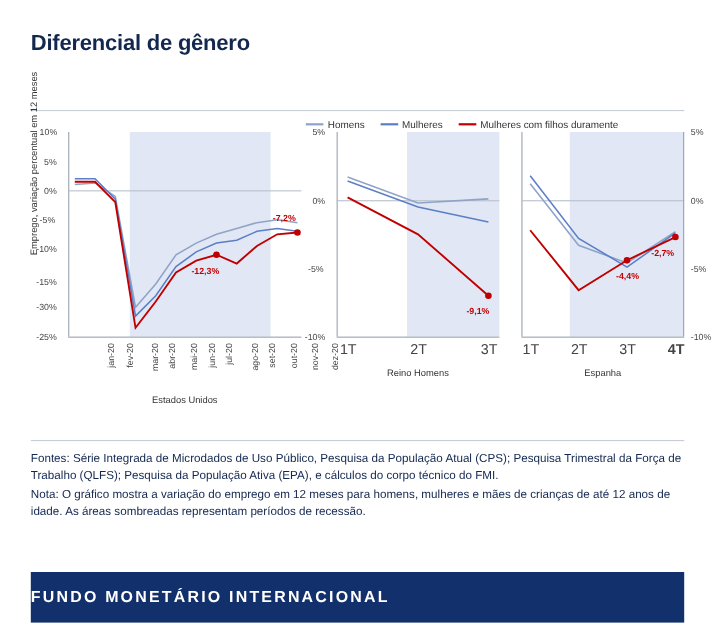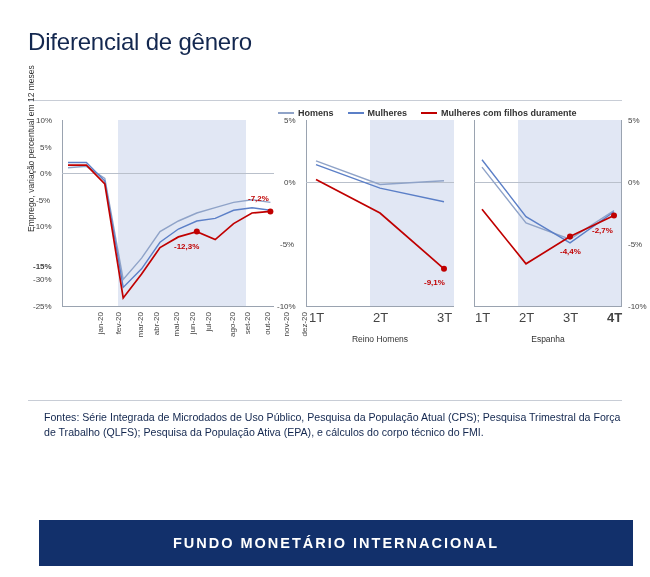--- a/index.html
+++ b/index.html
@@ -9,21 +9,21 @@
     background: #ffffff;
     font-family: "Liberation Sans", sans-serif;
     color: #1a1a1a;
     position: relative;
     overflow: hidden;
   }
   .page { position:absolute; inset:0; }
 
   .title {
     position:absolute; left:28px; top:28px;
-    font-size: 24px; font-weight: normal; color:#13274f;
+    font-size: 20px; font-weight: bold; color:#13274f;
     letter-spacing: -0.2px;
   }
   .subtitle {
     position:absolute; left:28px; top:55px;
     font-size: 16.5px; font-weight: normal; color:#13274f;
   }
 
   .rule-top {
     position:absolute; left:28px; top:100px; width:594px; height:1px;
     background:#c8cdd6;
@@ -36,21 +36,21 @@
   
   .chart-area {
     position:absolute; left:28px; top:104px; width:594px; height:290px;
   }
 
   .legend {
     position:absolute; left:250px; top:4px;
     display:flex; gap:14px; align-items:center;
     font-size:9px; color:#333;
   }
-  .legend .item { display:flex; align-items:center; gap:4px; white-space:nowrap;font-weight:bold; }
+  .legend .item { display:flex; align-items:center; gap:4px; white-space:nowrap; }
   .legend .swatch { width:16px; height:2px; display:inline-block; }
 
   .ylabel {
     position:absolute;
     left:-2px; top:128px;
     transform: rotate(-90deg);
     transform-origin: left top;
     font-size:8.5px; color:#333;
     white-space:nowrap;
   }
@@ -76,25 +76,25 @@
   .datalabel {
     position:absolute; font-size:8px; font-weight:bold; color:#c00000; white-space:nowrap;
   }
 
   svg { overflow: visible; }
 
   .notes {
     position:absolute; left:28px; top:410px; width:596px;
     font-size:10.6px; color:#13274f; line-height:1.45;
   }
-  .notes p { margin:0 0 2px 16px; }
+  .notes p { margin:0 0 2px 0; }
 
   .footer {
     position:absolute; left:28px; top:520px; width:594px; height:46px;
-    background:#12306b; display:flex; align-items:center; justify-content:center;margin-left:11px;
+    background:#12306b; display:flex; align-items:center; 
   }
   .footer .fname {
     color:#ffffff; font-size:14.5px; letter-spacing:2px; font-weight:bold;
   }
 </style>
 </head>
 <body>
 
 <div class="page">
 
@@ -130,21 +130,21 @@
 
       <div class="axis-line" style="left:0; top:53.1px; width:212px; height:1px; background:#b9c0cb;"></div>
 
       <div class="axis-line" style="left:0; top:186px; width:212px; height:1px;"></div>
 
       <div class="ytick" style="left:-26px; top:-4px;">10%</div>
       <div class="ytick" style="left:-22px; top:22.6px;">5%</div>
       <div class="ytick" style="left:-22px; top:49.1px;">0%</div>
       <div class="ytick" style="left:-26px; top:75.7px;">-5%</div>
       <div class="ytick" style="left:-29px; top:102.3px;">-10%</div>
-      <div class="ytick" style="left:-29px; top:142px;font-weight:bold;">-15%</div>
+      <div class="ytick" style="left:-29px; top:132px;">-15%</div>
       <div class="ytick" style="left:-29px; top:155.4px;">-30%</div>
       <div class="ytick" style="left:-29px; top:182px;">-25%</div>
 
       <svg width="212" height="186" style="position:absolute;left:0;top:0;">
 
         <polyline fill="none" stroke="#8fa3c8" stroke-width="1.4" points="6,47.8 24.4,46.3 42.8,58.5 61.2,159.4 79.6,138.1 98,111.6 116.4,101 134.8,93 153.2,87.7 171.6,82.4 190,79.7 208.4,82.4"></polyline>
         <polyline fill="none" stroke="#5b7fc7" stroke-width="1.4" points="6,42.5 24.4,42.5 42.8,61.1 61.2,167.4 79.6,148.8 98,122.3 116.4,109 134.8,101 153.2,98.4 171.6,90.3 190,87.7 208.4,90.3"></polyline>
         <polyline fill="none" stroke="#c00000" stroke-width="1.7" points="6,45.2 24.4,45.2 42.8,63.8 61.2,178 79.6,154.1 98,127.6 116.4,116.9 134.8,111.6 153.2,119.6 171.6,103.6 190,93 208.4,91.4"></polyline>
         <circle cx="134.8" cy="111.6" r="3" fill="#c00000"></circle>
         <circle cx="208.4" cy="91.4" r="3" fill="#c00000"></circle>
@@ -159,20 +159,21 @@
       <div class="xtick-rot" style="left:67.2px; top:192px;">abr-20</div>
       <div class="xtick-rot" style="left:85.6px; top:192px;">mai-20</div>
       <div class="xtick-rot" style="left:104px; top:192px;">jun-20</div>
       <div class="xtick-rot" style="left:122.4px; top:192px;">jul-20</div>
       <div class="xtick-rot" style="left:140.8px; top:192px;">ago-20</div>
       <div class="xtick-rot" style="left:159.2px; top:192px;">set-20</div>
       <div class="xtick-rot" style="left:177.6px; top:192px;">out-20</div>
       <div class="xtick-rot" style="left:196px; top:192px;">nov-20</div>
       <div class="xtick-rot" style="left:214.4px; top:192px;">dez-20</div>
 
+      <div class="panel-name" style="top:238px;">Estados Unidos</div>
     </div>
 
     <div class="panel" style="left:278px; width:148px;">
       <div class="shade" style="left:64px; top:0; width:84px; height:186px;"></div>
       <div class="axis-line" style="left:0; top:0; width:1px; height:186px;"></div>
       <div class="axis-line" style="left:0; top:62px; width:148px; height:1px; background:#b9c0cb;"></div>
       <div class="axis-line" style="left:0; top:186px; width:148px; height:1px;"></div>
 
       <div class="ytick" style="left:-22px; top:-4px;">5%</div>
       <div class="ytick" style="left:-22px; top:58px;">0%</div>
@@ -225,19 +226,20 @@
       <div class="ticklab" style="left:89px; top:190px;">3T</div>
       <div class="ticklab" style="left:133px; top:190px;font-weight:bold;">4T</div>
 
       <div class="panel-name" style="top:214px;">Espanha</div>
     </div>
 
   </div>
 
   <div class="notes">
     <p>Fontes: Série Integrada de Microdados de Uso Público, Pesquisa da População Atual (CPS); Pesquisa Trimestral da Força de Trabalho (QLFS); Pesquisa da População Ativa (EPA), e cálculos do corpo técnico do FMI.</p>
+    <p>Nota: O gráfico mostra a variação do emprego em 12 meses para homens, mulheres e mães de crianças de até 12 anos de idade. As áreas sombreadas representam períodos de recessão.</p>
   </div>
 
   <div class="footer">
     <span class="fname">FUNDO MONETÁRIO INTERNACIONAL</span>
   </div>
 
 </div>
 
 </body></html>

